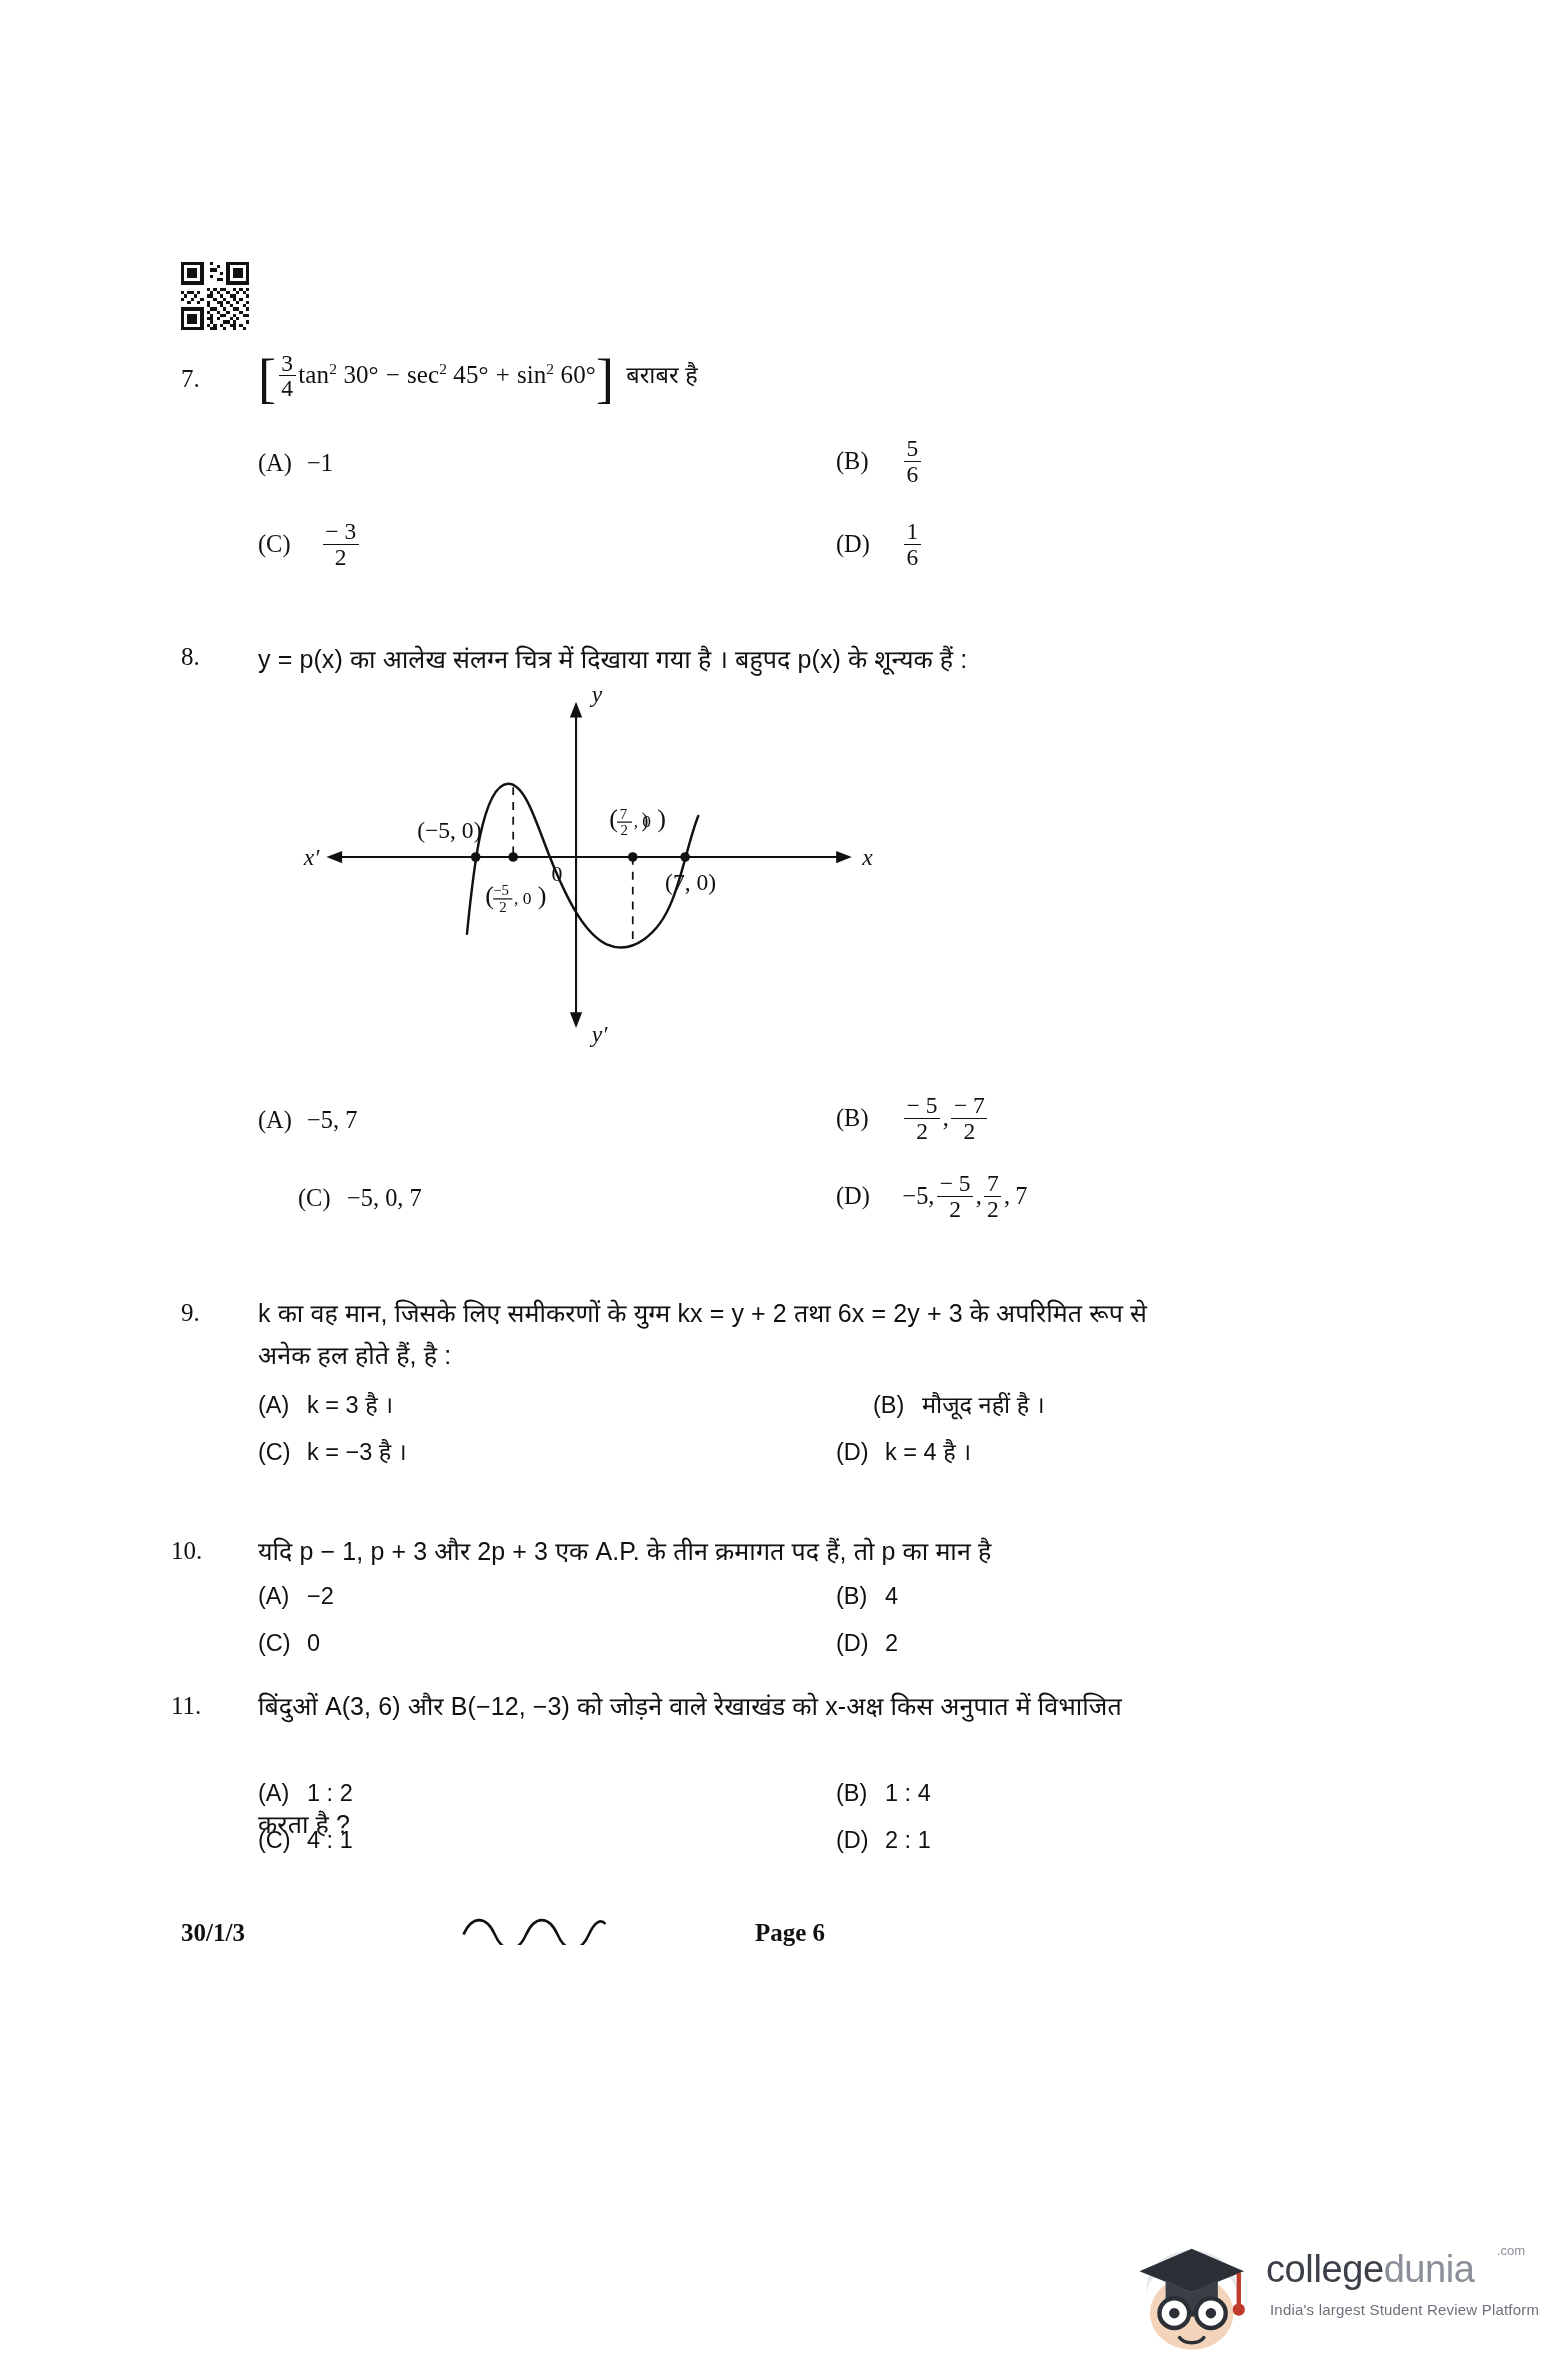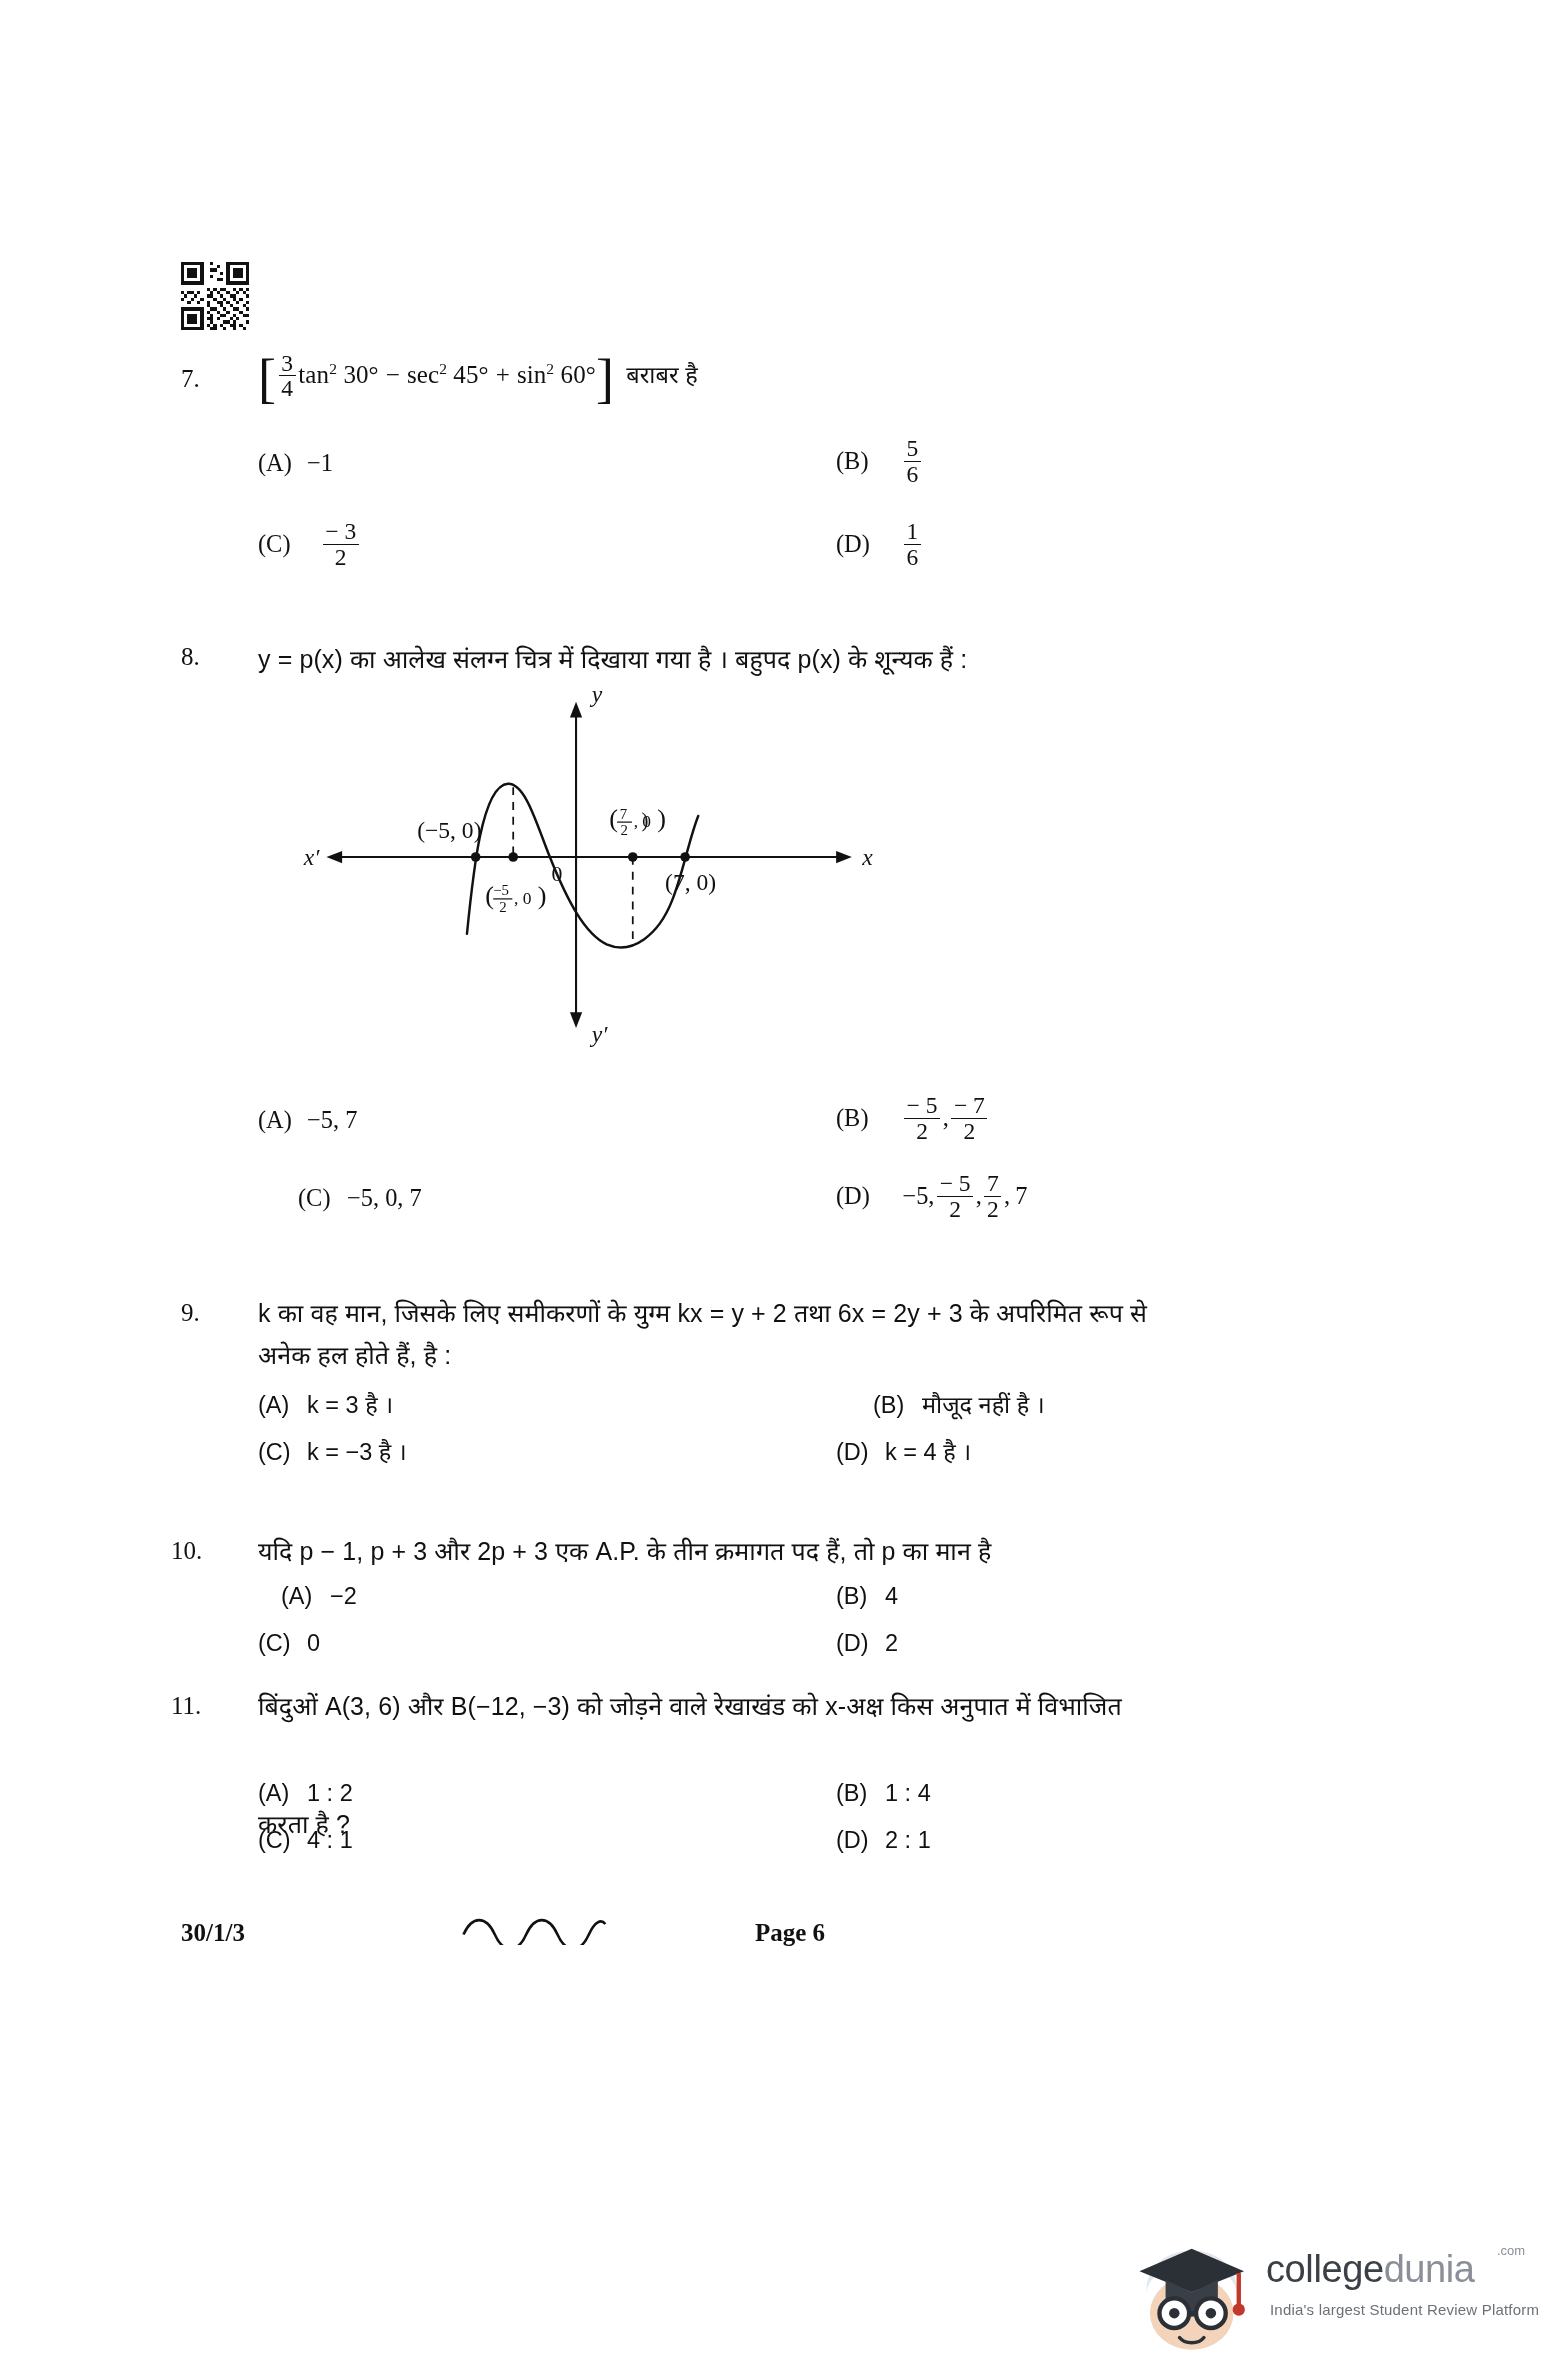--- a/index.html
+++ b/index.html
@@ -356,21 +356,21 @@
   <div class="opt opt-hi" style="left:258px; top:1435px;">
     <span class="lab">(C)</span><span>k = −3 है ।</span>
   </div>
   <div class="opt opt-hi" style="left:836px; top:1435px;">
     <span class="lab">(D)</span><span>k = 4 है ।</span>
   </div>
 
   <div class="qnum" style="left:171px; top:1537px;">10.</div>
   <div class="qtext" style="left:258px; top:1531px; width:1186px;">यदि p − 1, p + 3 और 2p + 3 एक A.P. के तीन क्रमागत पद हैं, तो p का मान है</div>
 
-  <div class="opt opt-hi" style="left:258px; top:1583px;margin-left:23px;">
+  <div class="opt opt-hi" style="left:258px; top:1583px;">
     <span class="lab">(A)</span><span>−2</span>
   </div>
   <div class="opt opt-hi" style="left:836px; top:1583px;">
     <span class="lab">(B)</span><span>4</span>
   </div>
   <div class="opt opt-hi" style="left:258px; top:1630px;">
     <span class="lab">(C)</span><span>0</span>
   </div>
   <div class="opt opt-hi" style="left:836px; top:1630px;">
     <span class="lab">(D)</span><span>2</span>

